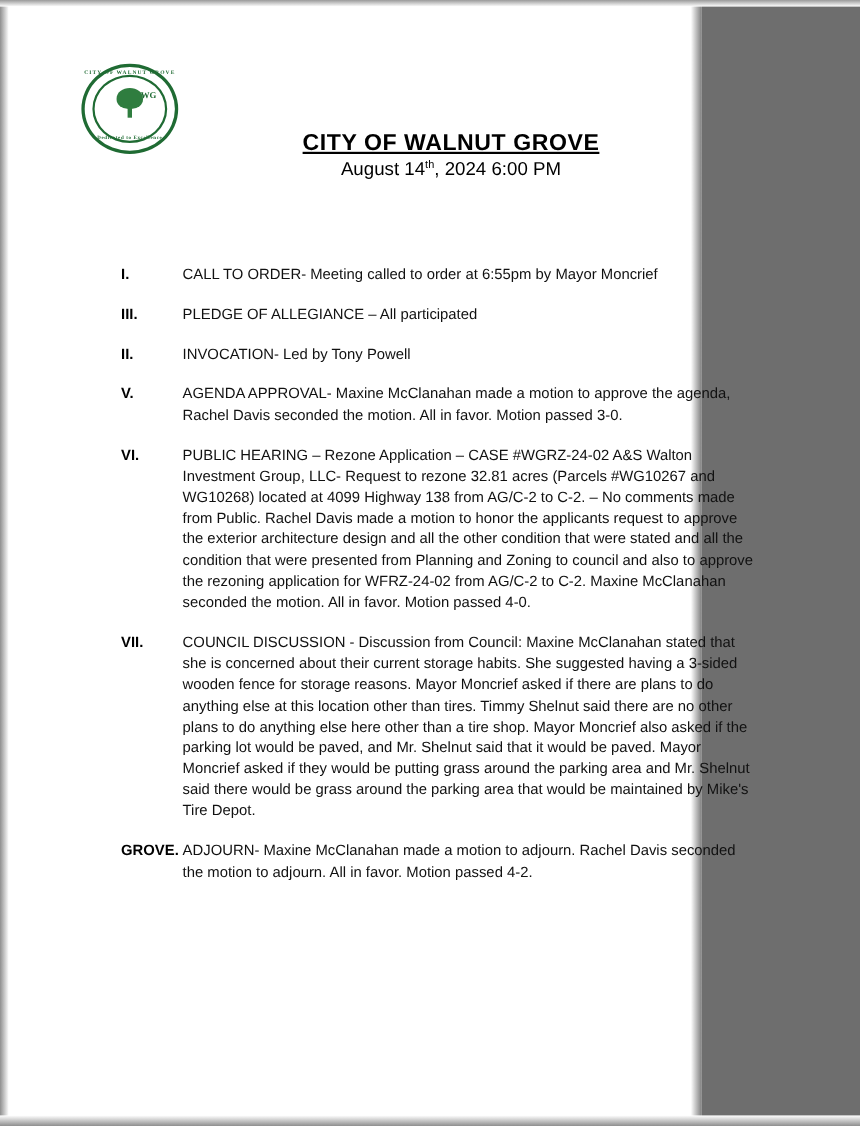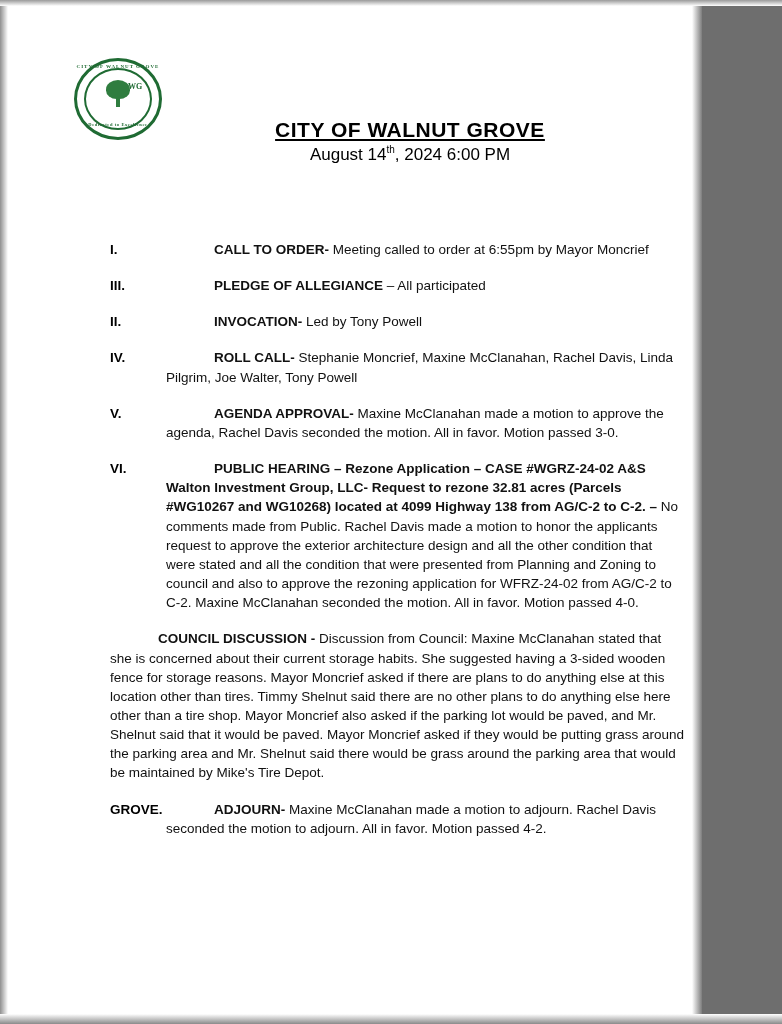--- a/index.html
+++ b/index.html
@@ -8,21 +8,21 @@
     background: #6e6e6e;
   }
   body {
     width: 782px;
     height: 1024px;
     overflow: hidden;
     font-family: "Liberation Sans", sans-serif;
   }
   .page {
     position: relative;
-    width: 702px;
+    width: 638px;
     height: 1024px;
     background: #ffffff;
     box-sizing: border-box;
   }
   .paper-edge-left {
     position: absolute;
     left: 0; top: 0;
     width: 8px; height: 1024px;
     background: linear-gradient(to right, #8f8f8f, #ffffff);
   }
@@ -156,21 +156,21 @@
     color: #000;
     line-height: 1.42;
   }
   .item .text {
     flex: 1;
     font-size: 13.5px;
     line-height: 1.42;
     color: #111;
     text-align: left;
   }
-  .item .text b { font-weight: bold; margin-left: 48px; }
+  .item .text b { font-weight: normal; }
 </style>
 </head>
 <body>
 
 <div class="page">
   <div class="paper-edge-left"></div>
   <div class="paper-edge-right"></div>
   <div class="paper-edge-top"></div>
   <div class="paper-edge-bottom"></div>
 
@@ -198,32 +198,29 @@
       </div>
       <div class="item">
         <div class="numeral">III.</div>
         <div class="text"><b>PLEDGE OF ALLEGIANCE</b><span> – All participated</span></div>
       </div>
       <div class="item">
         <div class="numeral">II.</div>
         <div class="text"><b>INVOCATION-</b><span> Led by Tony Powell</span></div>
       </div>
       <div class="item">
-        <div class="numeral">IV.</div>
-        <div class="text"><b>ROLL CALL-</b><span> Stephanie Moncrief, Maxine McClanahan, Rachel Davis, Linda Pilgrim, Joe Walter, Tony Powell</span></div>
-      </div>
-      <div class="item">
         <div class="numeral">V.</div>
         <div class="text"><b>AGENDA APPROVAL-</b><span> Maxine McClanahan made a motion to approve the agenda, Rachel Davis seconded the motion. All in favor. Motion passed 3-0.</span></div>
       </div>
       <div class="item">
         <div class="numeral">VI.</div>
         <div class="text"><b>PUBLIC HEARING – Rezone Application – CASE #WGRZ-24-02 A&amp;S Walton Investment Group, LLC- Request to rezone 32.81 acres (Parcels #WG10267 and WG10268) located at 4099 Highway 138 from AG/C-2 to C-2. –</b><span> No comments made from Public. Rachel Davis made a motion to honor the applicants request to approve the exterior architecture design and all the other condition that were stated and all the condition that were presented from Planning and Zoning to council and also to approve the rezoning application for WFRZ-24-02 from AG/C-2 to C-2. Maxine McClanahan seconded the motion. All in favor. Motion passed 4-0.</span></div>
       </div>
       <div class="item">
+        <div class="numeral">VII.</div>
         <div class="text"><b>COUNCIL DISCUSSION -</b><span> Discussion from Council: Maxine McClanahan stated that she is concerned about their current storage habits. She suggested having a 3-sided wooden fence for storage reasons. Mayor Moncrief asked if there are plans to do anything else at this location other than tires. Timmy Shelnut said there are no other plans to do anything else here other than a tire shop. Mayor Moncrief also asked if the parking lot would be paved, and Mr. Shelnut said that it would be paved. Mayor Moncrief asked if they would be putting grass around the parking area and Mr. Shelnut said there would be grass around the parking area that would be maintained by Mike's Tire Depot.</span></div>
       </div>
       <div class="item">
         <div class="numeral">GROVE.</div>
         <div class="text"><b>ADJOURN-</b><span> Maxine McClanahan made a motion to adjourn. Rachel Davis seconded the motion to adjourn. All in favor. Motion passed 4-2.</span></div>
       </div>
     </div>
 </div>
 
 </body></html>

